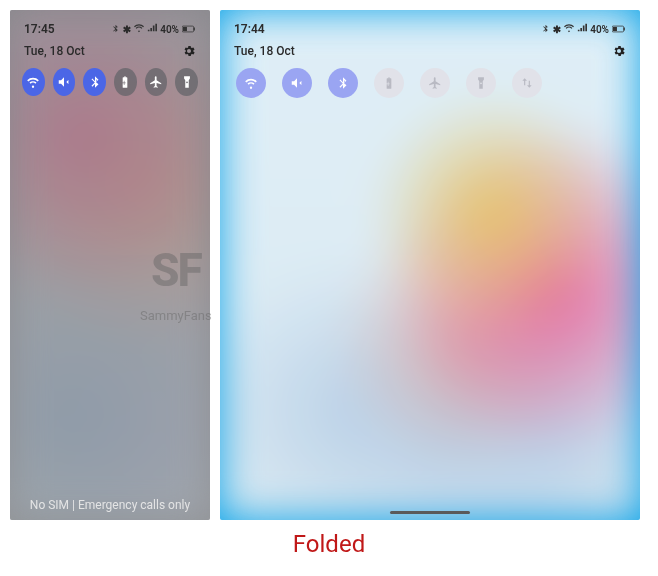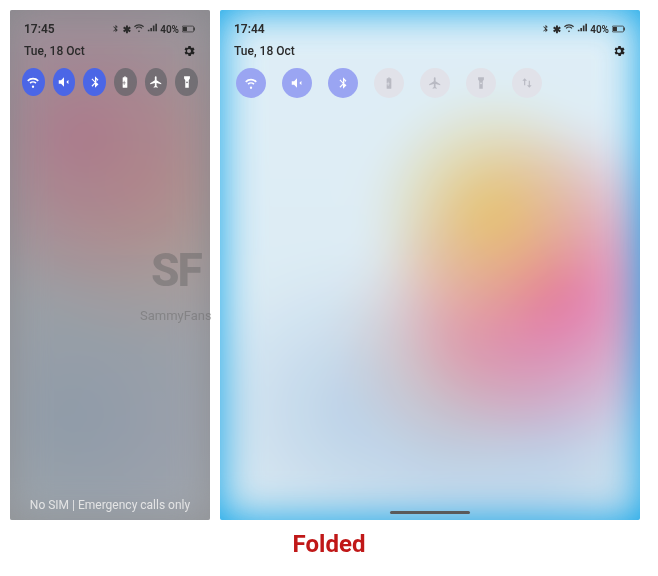--- a/index.html
+++ b/index.html
@@ -143,21 +143,21 @@
       border-radius:3px;
     }
     .labels{
       display:flex;
       justify-content:space-around;
       align-items:center;
       padding: 0 10px 8px 10px;
     }
     .label {
       font-size:24px;
-      font-weight:700;
+      font-weight:400;
       color:#c01818;
     }
     .label.folded-lbl{ flex:0 0 200px; text-align:center;}
     .label.unfolded-lbl{ flex:0 0 420px; text-align:center;}
     .watermark{
       position:absolute;
       top: 250px; left: 140px;
       text-align:center;
       color: rgba(100,100,100,0.45);
       pointer-events:none;

